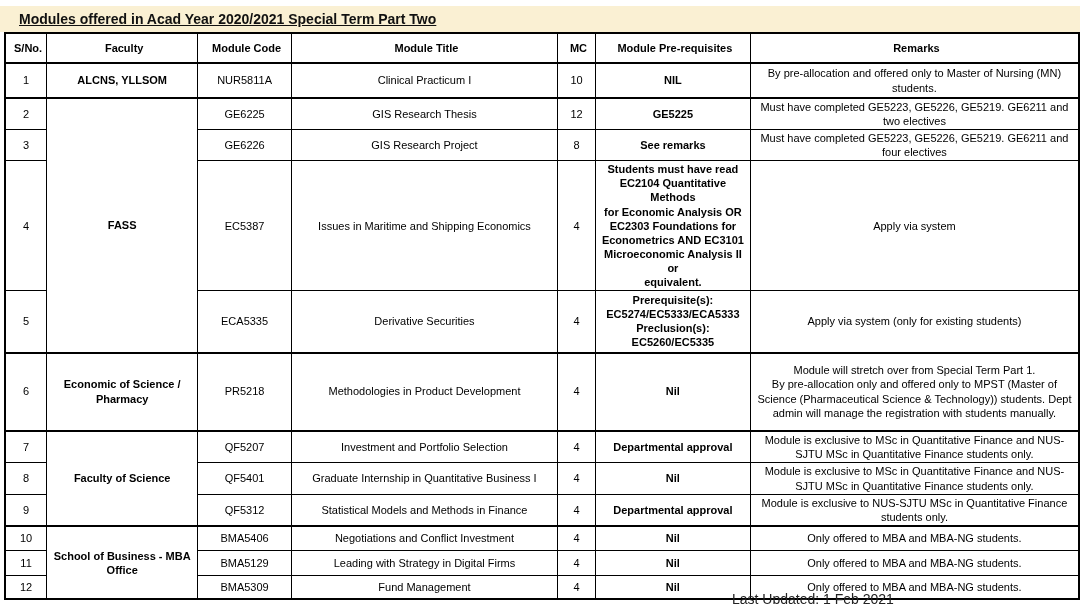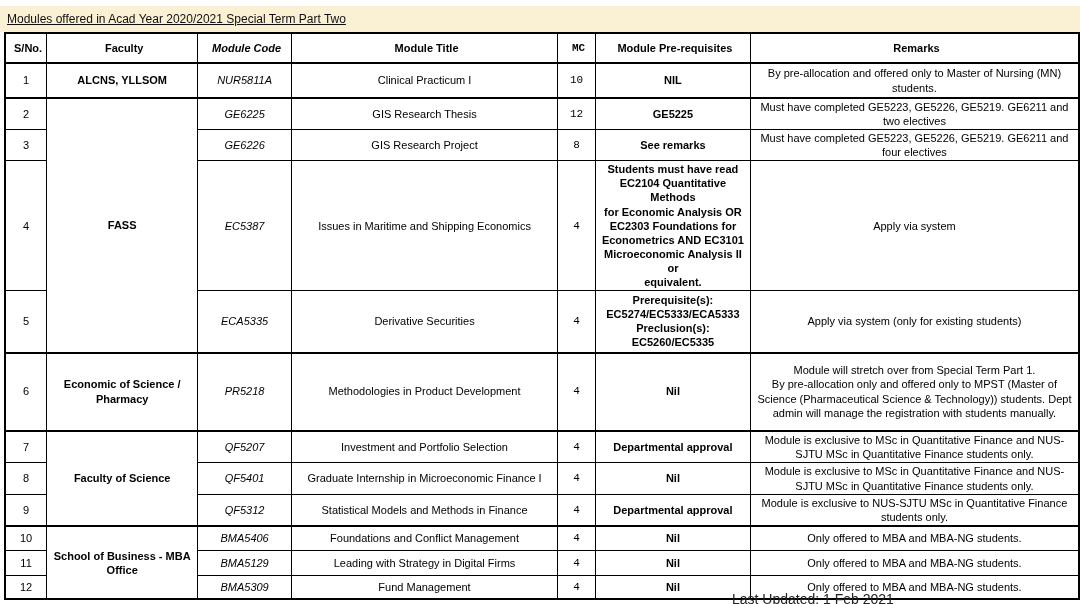--- a/index.html
+++ b/index.html
@@ -15,23 +15,23 @@
   }
   .title-band {
     position: absolute;
     top: 6px; left: 0;
     width: 1080px; height: 26px;
     background: #FAF0D3;
     display: flex;
     align-items: center;
   }
   .title-text {
-    margin-left: 7px;
-    font-size: 12px;
-    font-weight: normal;
+    margin-left: 19px;
+    font-size: 14px;
+    font-weight: bold;
     text-decoration: underline;
     color: #111;
   }
   table.mod-table {
     position: absolute;
     left: 4px; top: 32px;
     border-collapse: collapse;
     table-layout: fixed;
     border: 2px solid #000;
     font-size: 11px;
@@ -46,23 +46,23 @@
   .mod-table th {
     font-weight: bold;
     text-align: center;
     border-bottom: 2px solid #000;
     height: 30px;
     font-size: 11px;
     padding-left: 8px;
   }
   .c-sno   { width: 34px;  text-align: center; }
   .c-fac   { width: 152px; text-align: center; font-weight: bold; }
-  .c-code  { width: 94px;  text-align: center; font-style: italic; }
+  .c-code  { width: 94px;  text-align: center; }
   .c-title { width: 268px; text-align: center; }
-  .c-mc    { width: 38px;  text-align: center; font-family: Liberation Mono, monospace; }
+  .c-mc    { width: 38px;  text-align: center; }
   .c-pre   { width: 155px; text-align: center; white-space: pre-line; padding: 1px 2px; font-weight: bold; }
   .c-rem   { width: 331px; text-align: center; white-space: pre-line; }
   tr.group-start > td { border-top: 2px solid #000; }
   .footer-note {
     position: absolute;
     left: 732px; top: 591px;
     font-size: 14px;
     color: #222;
   }
 </style>
@@ -162,38 +162,38 @@
         <td class="c-fac" rowspan="3">Faculty of Science</td>
         <td class="c-code">QF5207</td>
         <td class="c-title">Investment and Portfolio Selection</td>
         <td class="c-mc">4</td>
         <td class="c-pre">Departmental approval</td>
         <td class="c-rem">Module is exclusive to MSc in Quantitative Finance and NUS-SJTU MSc in Quantitative Finance students only.</td>
       </tr>
       <tr style="height:32px">
         <td class="c-sno">8</td>
         <td class="c-code">QF5401</td>
-        <td class="c-title">Graduate Internship in Microeconomic Finance I</td>
+        <td class="c-title">Graduate Internship in Quantitative Business I</td>
         <td class="c-mc">4</td>
         <td class="c-pre">Nil</td>
         <td class="c-rem">Module is exclusive to MSc in Quantitative Finance and NUS-SJTU MSc in Quantitative Finance students only.</td>
       </tr>
       <tr style="height:30px">
         <td class="c-sno">9</td>
         <td class="c-code">QF5312</td>
         <td class="c-title">Statistical Models and Methods in Finance</td>
         <td class="c-mc">4</td>
         <td class="c-pre">Departmental approval</td>
         <td class="c-rem">Module is exclusive to NUS-SJTU MSc in Quantitative Finance students only.</td>
       </tr>
       <tr class="group-start" style="height:24px">
         <td class="c-sno">10</td>
         <td class="c-fac" rowspan="3">School of Business - MBA Office</td>
         <td class="c-code">BMA5406</td>
-        <td class="c-title">Foundations and Conflict Management</td>
+        <td class="c-title">Negotiations and Conflict Investment</td>
         <td class="c-mc">4</td>
         <td class="c-pre">Nil</td>
         <td class="c-rem">Only offered to MBA and MBA-NG students.</td>
       </tr>
       <tr style="height:25px">
         <td class="c-sno">11</td>
         <td class="c-code">BMA5129</td>
         <td class="c-title">Leading with Strategy in Digital Firms</td>
         <td class="c-mc">4</td>
         <td class="c-pre">Nil</td>

